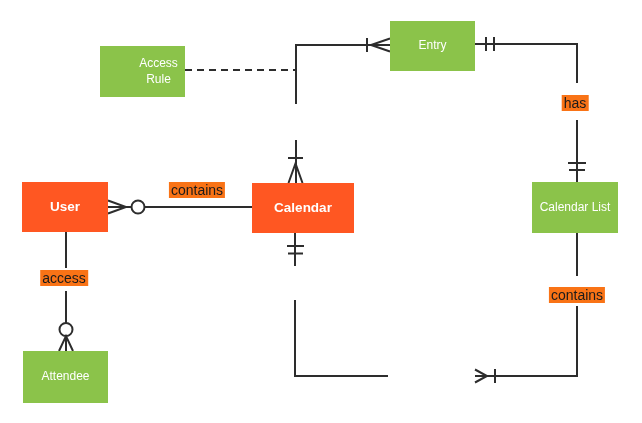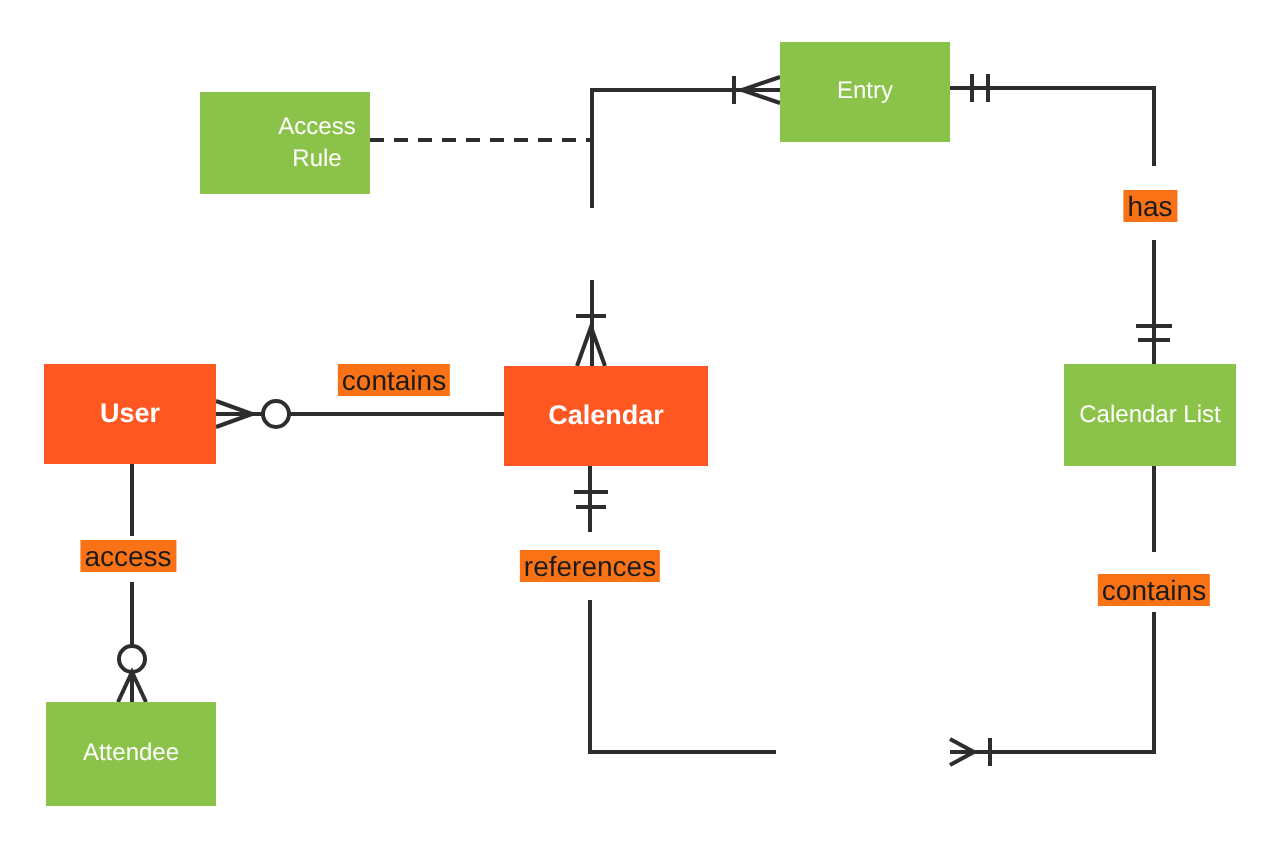--- a/index.html
+++ b/index.html
@@ -105,17 +105,16 @@
   <div class="entity green" style="left:532px; top:182px; width:86px; height:51px;">Calendar List</div>
 
 
 
   <div class="rel-label" style="left:575px; top:103px;">has</div>
 
   <div class="rel-label" style="left:197px; top:190px;">contains</div>
 
   <div class="rel-label" style="left:64px; top:278px;">access</div>
 
-  <div class="rel-label" style="left:295px; top:283px;">references</div>
 
   <div class="rel-label" style="left:577px; top:295px;">contains</div>
 
 </div>
 
 </body></html>

